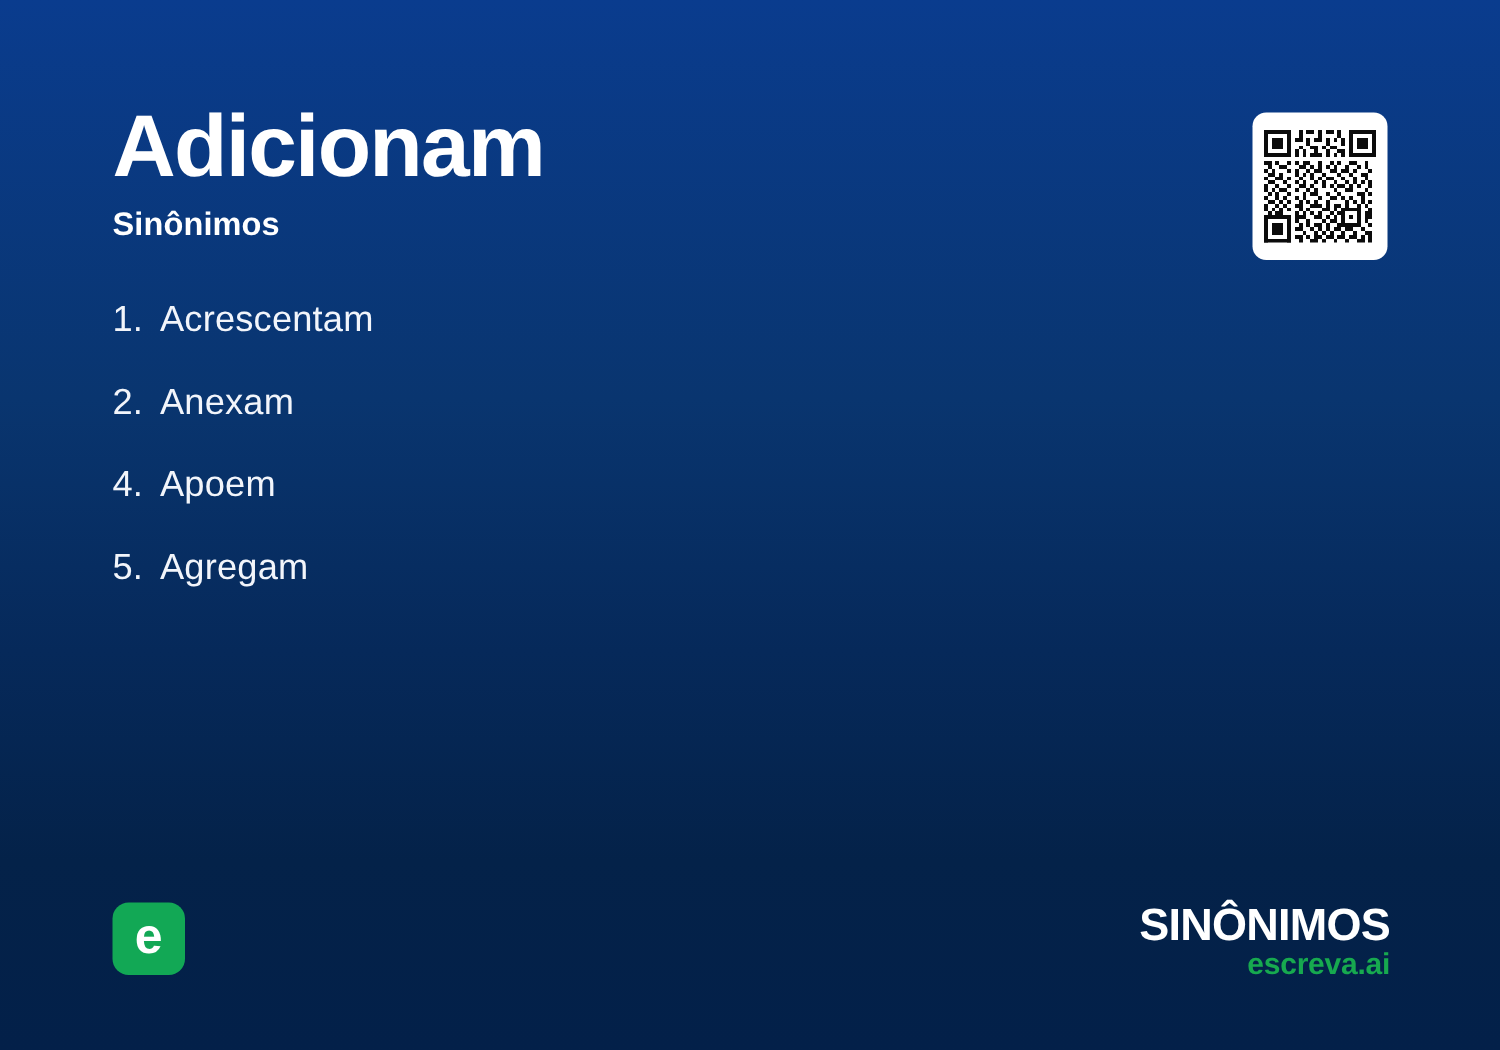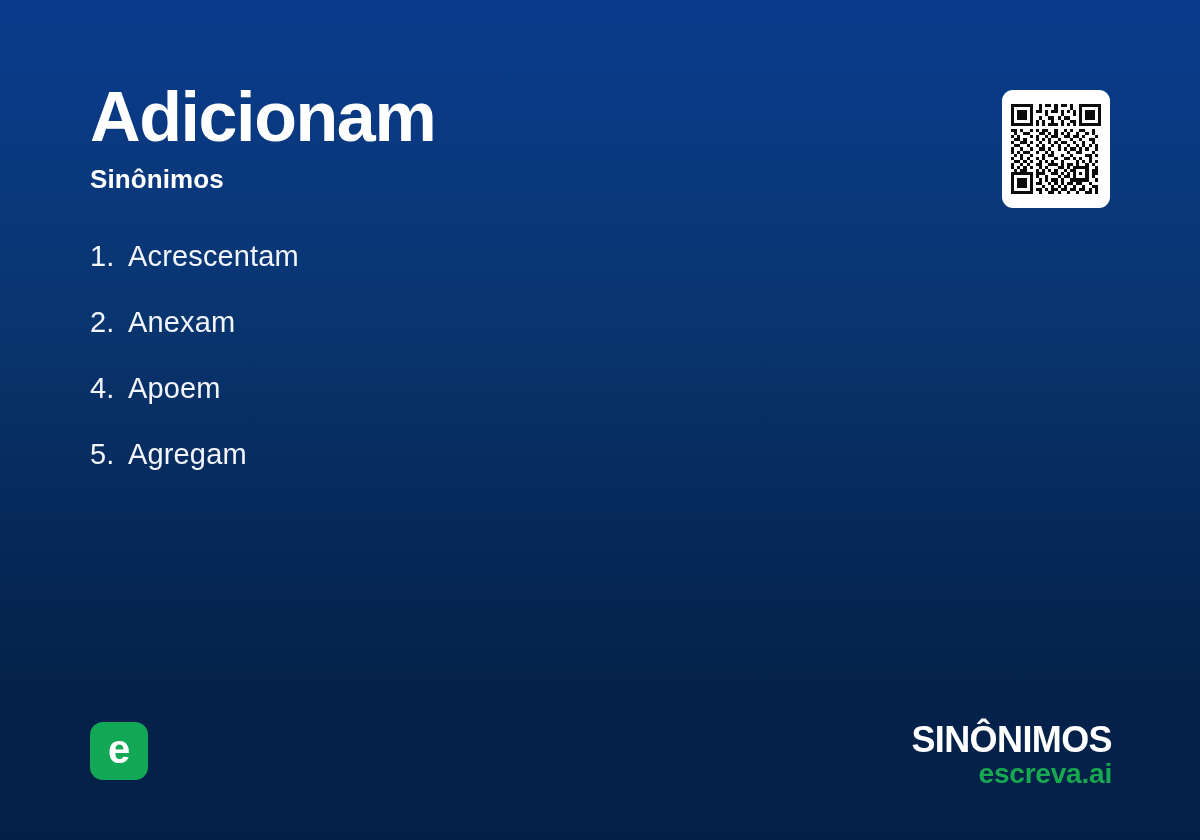--- a/index.html
+++ b/index.html
@@ -141,21 +141,21 @@
     font-family: "Liberation Sans", sans-serif;
     font-size: 36px;
     font-weight: 700;
     letter-spacing: -0.6px;
     line-height: 1.0;
     color: #ffffff;
   }
   #brand-domain {
     margin: 2px 0 16px 0;
     font-family: "Liberation Sans", sans-serif;
-    font-size: 28px;
+    font-size: 24px;
     font-weight: 700;
     letter-spacing: -0.2px;
     line-height: 1.0;
     color: #17a94f;
   }
 </style>
 </head>
 <body>
 
 <div id="card">

